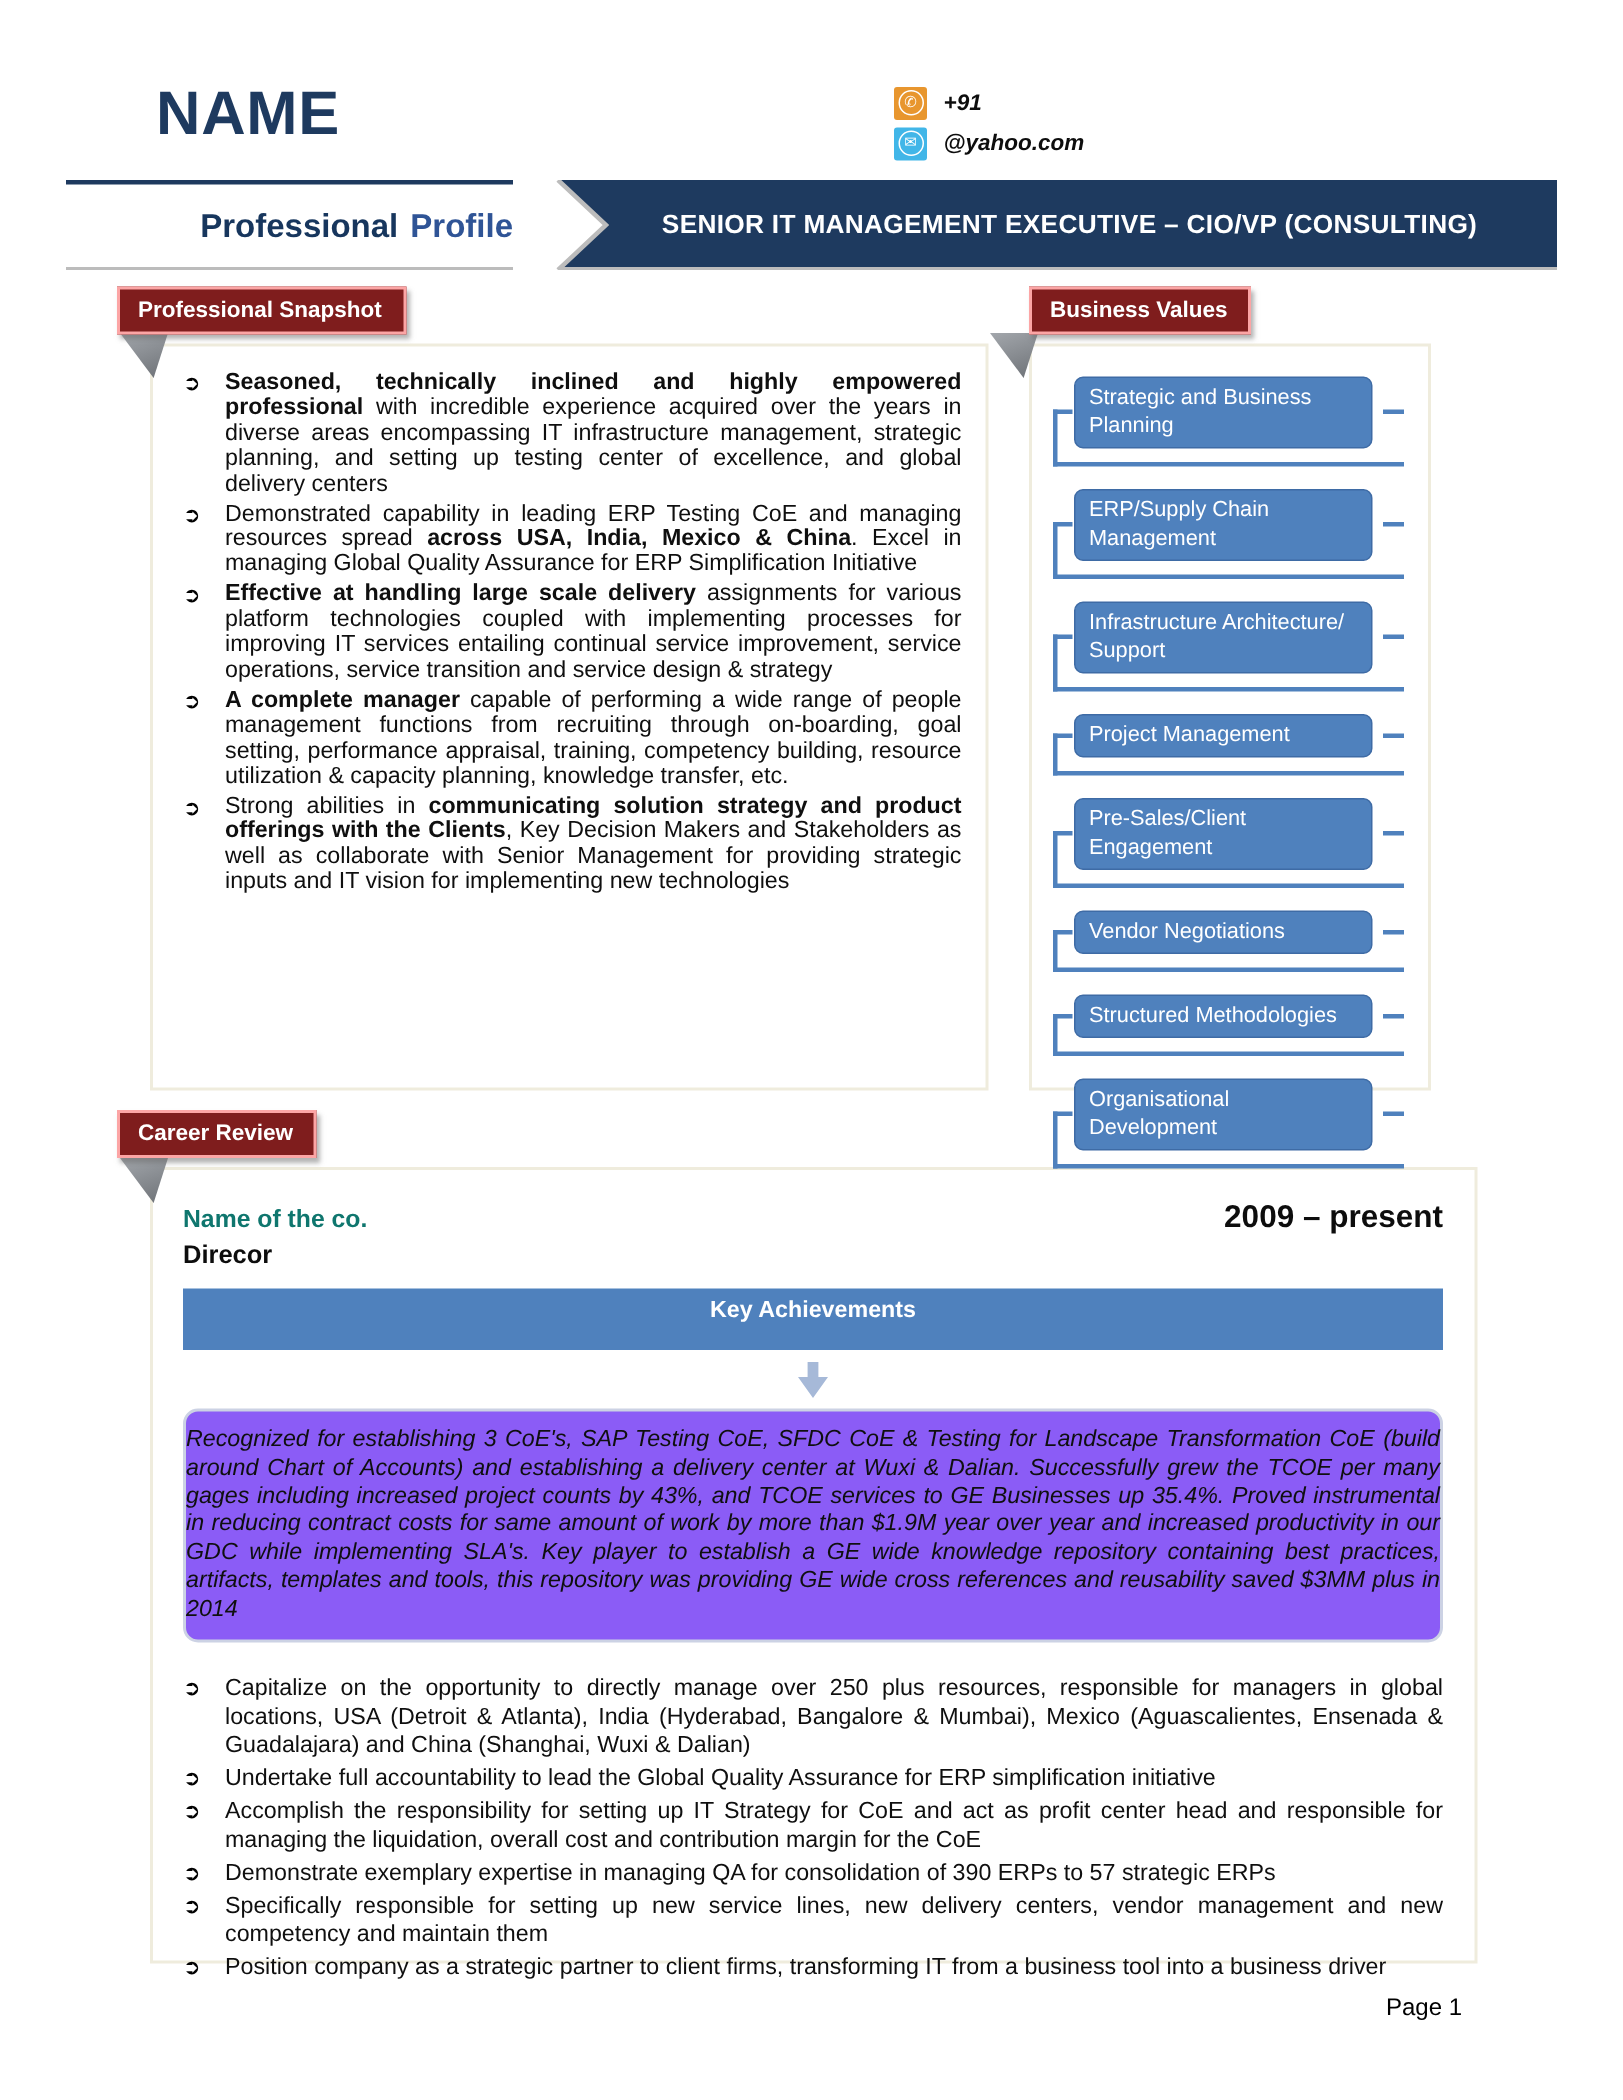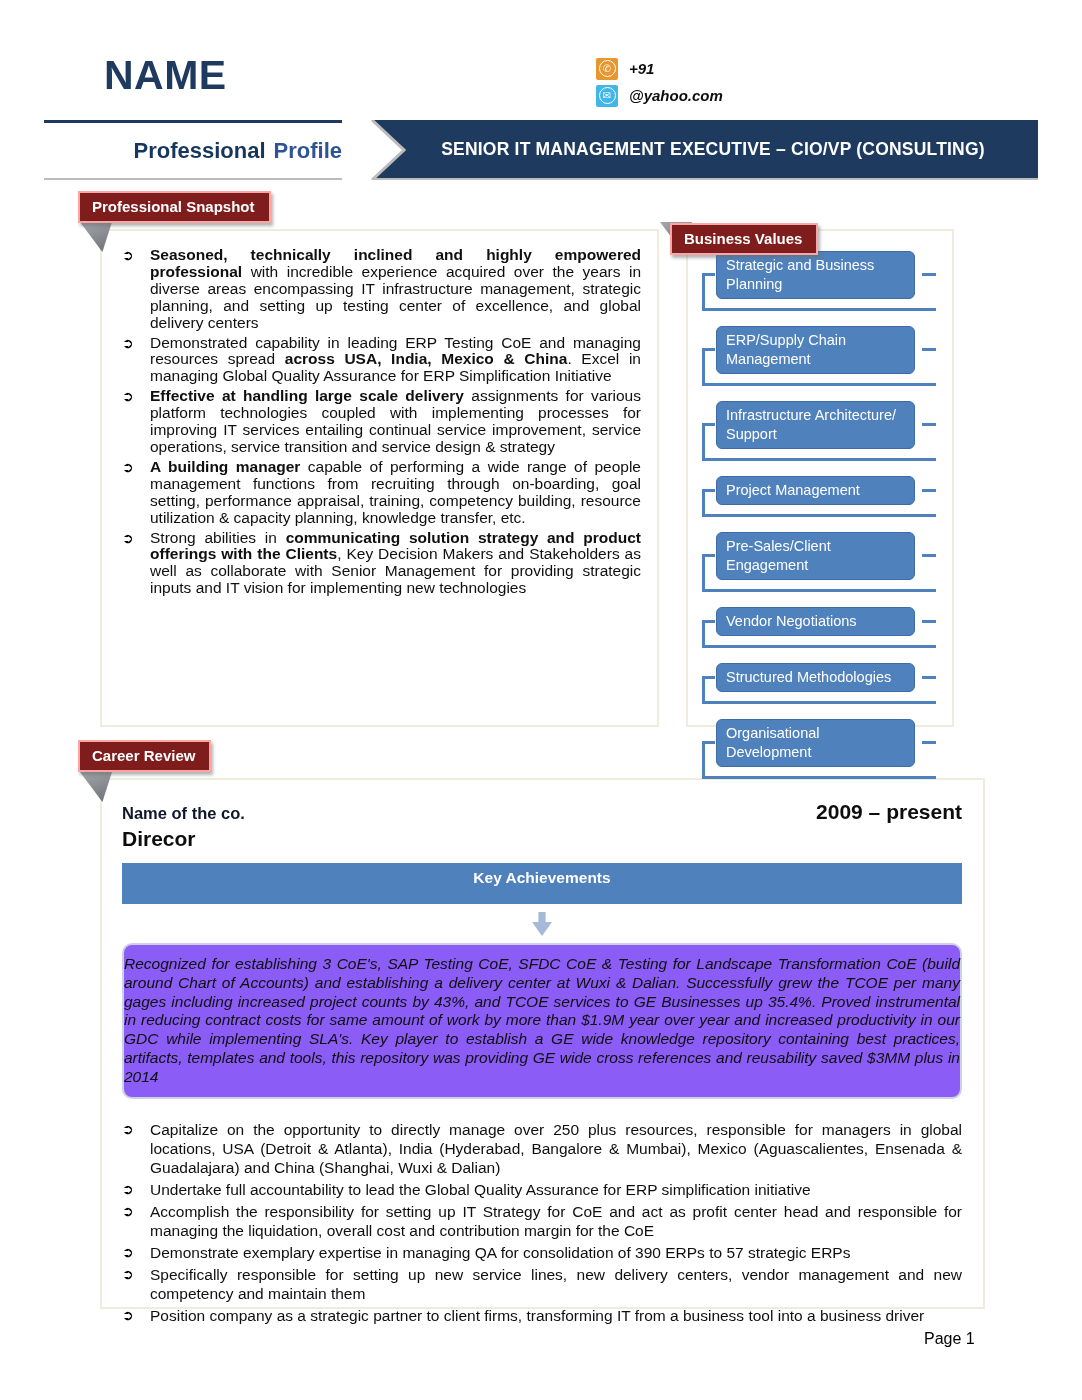--- a/index.html
+++ b/index.html
@@ -38,21 +38,21 @@
   }
   .chevron { position:absolute; left:298px; top:0; width:64px; height:60px; z-index:2; }
 
   
   .tab {
     position:absolute; z-index:3; background:#7f1d1d; border:2px solid #fca5a5; color:#fff;
     font-weight:bold; font-size:15px; padding:5px 14px 6px 12px; white-space:nowrap;
     box-shadow:2px 3px 3px rgba(105,105,105,.5);
   }
   .tab-snapshot { left:78px; top:191px; }
-  .tab-values   { left:670px; top:191px;margin-top:32px; }
+  .tab-values   { left:686px; top:191px; }
   .tab-career   { left:78px; top:740px; }
   .fold { position:absolute; z-index:1; width:32px; height:30px;
     background:linear-gradient(160deg,#a3a7ac,#6d7176); clip-path:polygon(0 0,100% 0,70% 100%); }
   .fold-1 { left:80px; top:222px; }
   .fold-2 { left:660px; top:222px; }
   .fold-3 { left:80px; top:772px; }
 
   
   .panel { position:absolute; border:2px solid #efecdd; background:#fff; }
   .panel-snapshot { left:100px; top:229px; width:559px; height:498px; padding:16px 16px 0 20px; }
@@ -77,23 +77,23 @@
   .value-item .vstub, .value-item .vline, .value-item .vbline, .value-item .vdash {
     position:absolute; background:#4f81bd; z-index:1;
   }
   .value-item .vstub { left:0; width:13px; height:3px; top:calc((100% - 12px)/2 - 2px); }
   .value-item .vline { left:0; width:3px; top:calc((100% - 12px)/2 - 2px); bottom:0; }
   .value-item .vbline { left:0; right:0; bottom:0; height:3px; }
   .value-item .vdash { right:0; width:14px; height:3px; top:calc((100% - 12px)/2 - 2px); }
 
   
   .company-row { display:flex; justify-content:space-between; align-items:baseline; }
-  .company { font-weight:bold; font-size:16.5px; color:#0f172a; }
+  .company { font-weight:bold; font-size:16.5px; color:#0f766e; }
   .dates { font-weight:bold; font-size:21px; color:#0d0d0d; }
-  .role { font-weight:bold; font-size:21px; margin-top:3px; color:#0d0d0d; }
+  .role { font-weight:bold; font-size:17px; margin-top:3px; color:#0d0d0d; }
   .ach-bar { margin-top:12px; background:#4f81bd; color:#fff; font-weight:bold; font-size:15.5px;
     text-align:center; padding:6px 0 17px 0; }
   .down-arrow { width:20px; height:24px; margin:8px auto 7px auto; background:#a6b9d8;
     clip-path:polygon(32% 0,68% 0,68% 42%,100% 42%,50% 100%,0 42%,32% 42%); }
   .summary-box {
     background:#8b5cf6; border:2px solid #ccd2e4; border-radius:10px; padding:10px 0;
     font-style:italic; font-size:15.5px; line-height:18.8px; text-align:justify; color:#0f0f0f;
   }
   .career-bullets-wrap { margin-top:21px; }
 
@@ -148,21 +148,21 @@
           <span class="btext"><span>Demonstrated capability in leading ERP Testing CoE and managing resources spread </span><span class="seg-b">across USA, India, Mexico &amp; China</span><span>. Excel in managing Global Quality Assurance for ERP Simplification Initiative</span></span>
         </li>
 
         <li>
           <span class="marker">➲</span>
           <span class="btext"><span class="seg-b">Effective at handling large scale delivery</span><span> assignments for various platform technologies coupled with implementing processes for improving IT services entailing continual service improvement, service operations, service transition and service design &amp; strategy</span></span>
         </li>
 
         <li>
           <span class="marker">➲</span>
-          <span class="btext"><span class="seg-b">A building manager</span><span> capable of performing a wide range of people management functions from recruiting through on-boarding, goal setting, performance appraisal, training, competency building, resource utilization &amp; capacity planning, knowledge transfer, etc.</span></span>
+          <span class="btext"><span class="seg-b">A complete manager</span><span> capable of performing a wide range of people management functions from recruiting through on-boarding, goal setting, performance appraisal, training, competency building, resource utilization &amp; capacity planning, knowledge transfer, etc.</span></span>
         </li>
 
         <li>
           <span class="marker">➲</span>
           <span class="btext"><span>Strong abilities in </span><span class="seg-b">communicating solution strategy and product offerings with the Clients</span><span>, Key Decision Makers and Stakeholders as well as collaborate with Senior Management for providing strategic inputs and IT vision for implementing new technologies</span></span>
         </li>
       </ul>
   </div>
 
   <div class="tab tab-values">Business Values</div>

